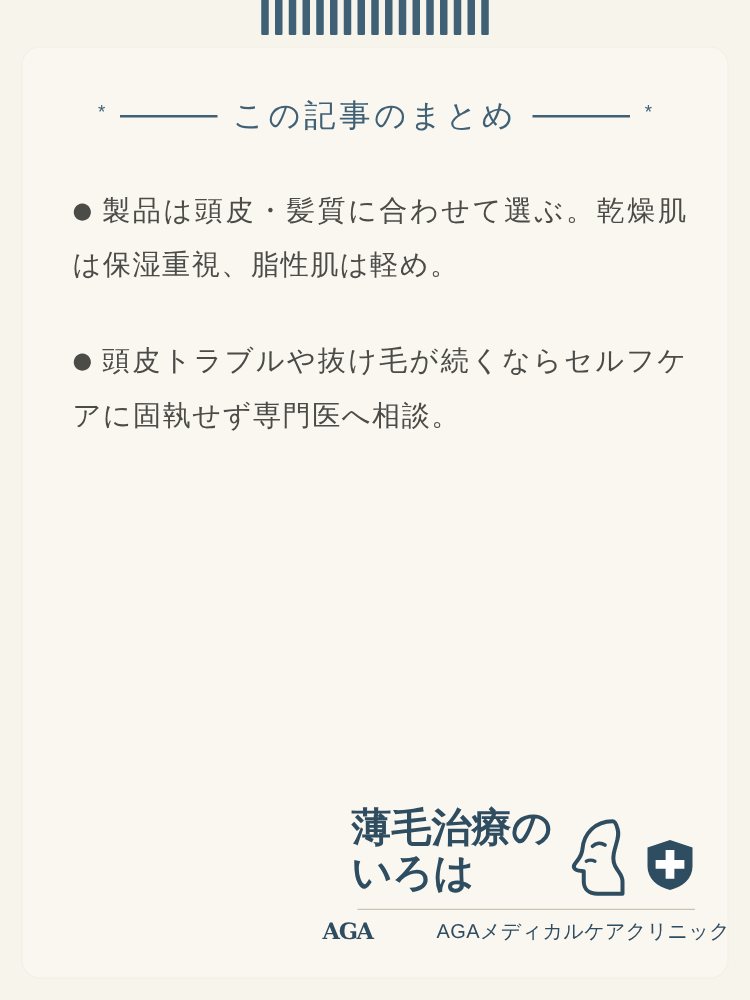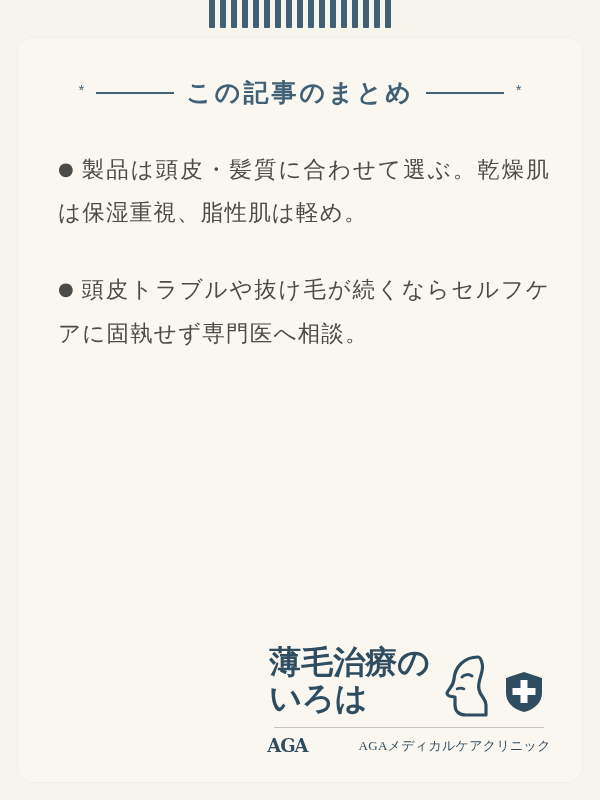--- a/index.html
+++ b/index.html
@@ -70,21 +70,21 @@
   .heading .rule {
     width: 78px;
     height: 2px;
     background: #3f6075;
   }
   .heading .title {
     font-family: "DejaVu Sans", "Liberation Sans", sans-serif;
     font-size: 25px;
     letter-spacing: 3px;
     color: #3f6075;
-    font-weight: 700;
+    font-weight: 400;
     white-space: nowrap;
   }
   
   .body-area {
     position: absolute;
     top: 110px;
     left: 40px;
     width: 492px;
   }
   .para {
@@ -98,21 +98,21 @@
   }
   .para .bullet {
     color: #4b4b48;
     font-size: 18px;
     vertical-align: 2px;
     margin-right: 6px;
   }
   
   .logo-block {
     position: absolute;
-    right: 38px;
+    right: 26px;
     bottom: 26px;
     width: 270px;
   }
   .logo-main {
     display: flex;
     align-items: flex-end;
     justify-content: flex-end;
     gap: 8px;
   }
   .logo-words {
@@ -155,22 +155,22 @@
     padding-top: 7px;
   }
   .logo-sub .aga-mark {
     font-family: "DejaVu Serif", "Liberation Serif", serif;
     font-size: 18px;
     font-weight: 700;
     color: #2f4d61;
     letter-spacing: -1px;
   }
   .logo-sub .sub-text {
-    font-family: Liberation Serif, serif;
-    font-size: 13px;
+    font-family: Liberation Sans, sans-serif;
+    font-size: 16px;
     color: #2f4d61;
     letter-spacing: 0.3px;
     white-space: nowrap;
     margin-left: 45px;
   }
 </style>
 </head>
 <body>
 
 <div class="page">

